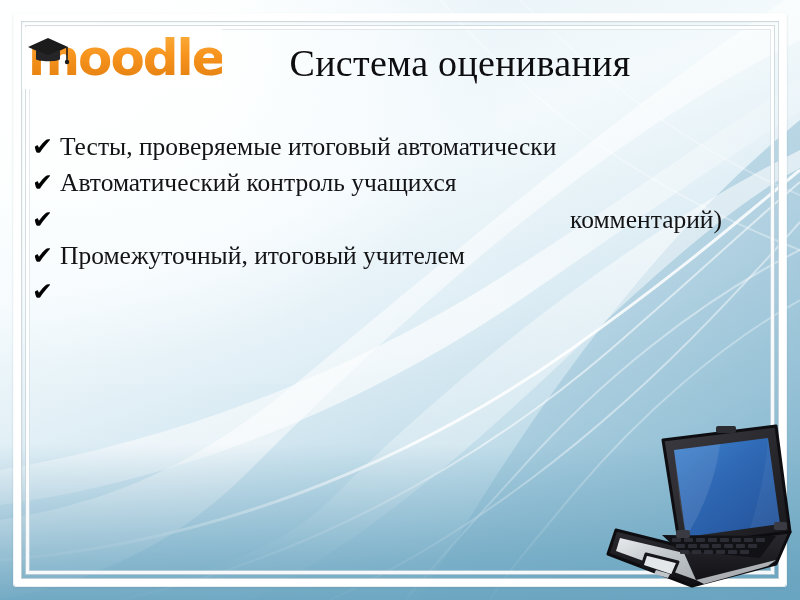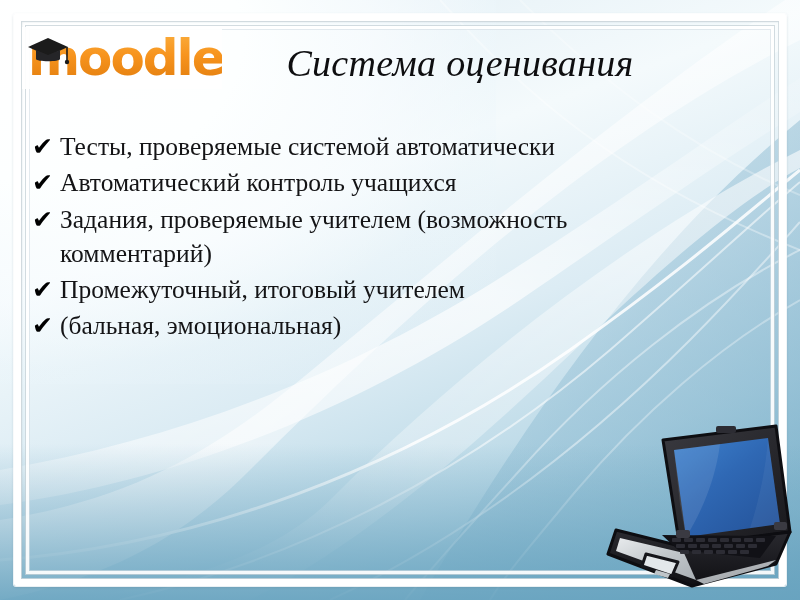--- a/index.html
+++ b/index.html
@@ -94,21 +94,20 @@
     top: 44px;
     width: 520px;
     text-align: center;
     font-size: 38px;
     line-height: 1.05;
     color: #0e0e10;
     font-family: "Liberation Serif", "DejaVu Serif", serif;
     font-weight: normal;
     letter-spacing: 0.3px;
     white-space: nowrap;
-    font-style: italic;
   }
 
   
   .bullets {
     position: absolute;
     left: 32px;
     top: 130px;
     width: 690px;
     margin: 0;
     padding: 0;
@@ -133,20 +132,21 @@
     color: #000000;
     font-family: "DejaVu Sans", sans-serif;
     line-height: 1.345;
   }
   .bullet .btext {
     display: block;
   }
   .bullet .cont {
     display: block;
     padding-left: 0px;
+    text-align: right;
   }
 
   
   .laptop {
     position: absolute;
     left: 600px;
     top: 404px;
     width: 196px;
     height: 190px;
   }
@@ -228,38 +228,36 @@
         <circle cx="45" cy="35" r="2.2" fill="#1B1B1B"></circle>
       </g>
     </svg>
   </div>
 
   <div class="title">Система оценивания</div>
 
   <ul class="bullets">
     <li class="bullet">
       <span class="mark">✔</span>
-      <span class="btext">Тесты, проверяемые системой автоматически</span>
+      <span class="btext">Тесты, проверяемые итоговый автоматически</span>
     </li>
     <li class="bullet">
       <span class="mark">✔</span>
       <span class="btext">Автоматический контроль учащихся</span>
     </li>
     <li class="bullet">
       <span class="mark">✔</span>
-      <span class="btext">Задания, проверяемые учителем (возможность</span>
       <span class="cont">комментарий)</span>
     </li>
     <li class="bullet">
       <span class="mark">✔</span>
       <span class="btext">Промежуточный, итоговый учителем</span>
     </li>
     <li class="bullet">
       <span class="mark">✔</span>
-      <span class="cont">(бальная, эмоциональная)</span>
     </li>
   </ul>
 
   <div class="laptop">
     <svg width="196" height="190" viewBox="0 0 196 190">
       <defs>
         <linearGradient id="scr" x1="0.1" y1="0" x2="0.9" y2="1">
           <stop offset="0%" stop-color="#3C7FCB"></stop>
           <stop offset="42%" stop-color="#2F68B4"></stop>
           <stop offset="100%" stop-color="#24539A"></stop>

